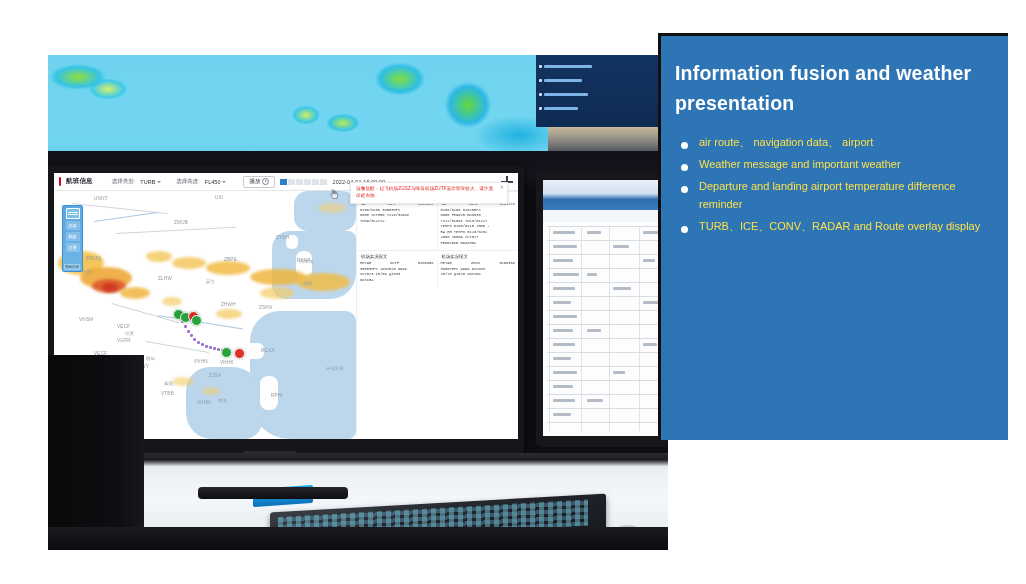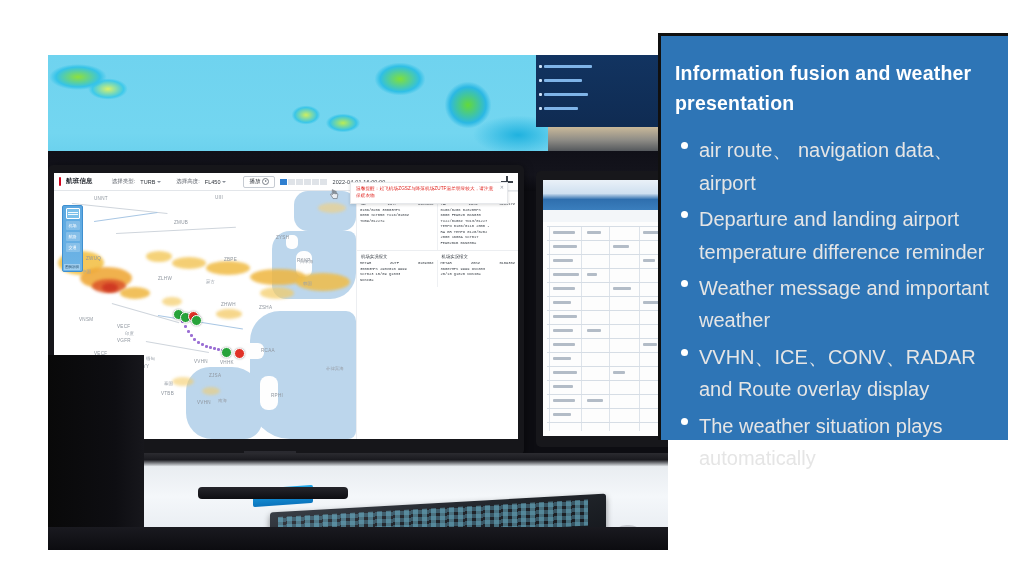--- a/index.html
+++ b/index.html
@@ -282,21 +282,21 @@
     background:#2E75B6;border-left:3px solid #101010;border-top:3px solid #101010;
     box-sizing:border-box;padding:22px 18px 0 14px;
   }
   #bluepanel h1{
     margin:0 0 16px 0;font-size:19.5px;line-height:1.55;color:#ffffff;font-weight:bold;
     letter-spacing:.2px;
   }
   .blist{list-style:none;margin:0;padding:0;}
   .blist li{
     position:relative;padding-left:24px;margin-bottom:4px;
-    font-size:20px;line-height:1.62;color:#e5e5e5;
+    font-size:11px;line-height:1.62;color:#fde047;
   }
   .blist li:before{
     content:"";position:absolute;left:6px;top:8px;width:7px;height:7px;
     border-radius:50%;background:#ffffff;
   }
 </style>
 </head>
 <body>
 
 <div id="photo">
@@ -616,18 +616,17 @@
   </div>
   <div class="mouse"></div>
   <div class="dark-left"></div>
   <div class="dark-bottom"></div>
 </div>
 
 <div id="bluepanel">
   <h1>Information fusion and weather presentation</h1>
   <ul class="blist" id="bullet-list">
       <li>air route、 navigation data、 airport</li>
+      <li>Weather message and important weather</li>
       <li>Departure and landing airport temperature difference reminder</li>
-      <li>Weather message and important weather</li>
-      <li>VVHN、ICE、CONV、RADAR and Route overlay display</li>
-      <li>The weather situation plays automatically</li>
+      <li>TURB、ICE、CONV、RADAR and Route overlay display</li>
     </ul>
 </div>
 
 </body></html>

